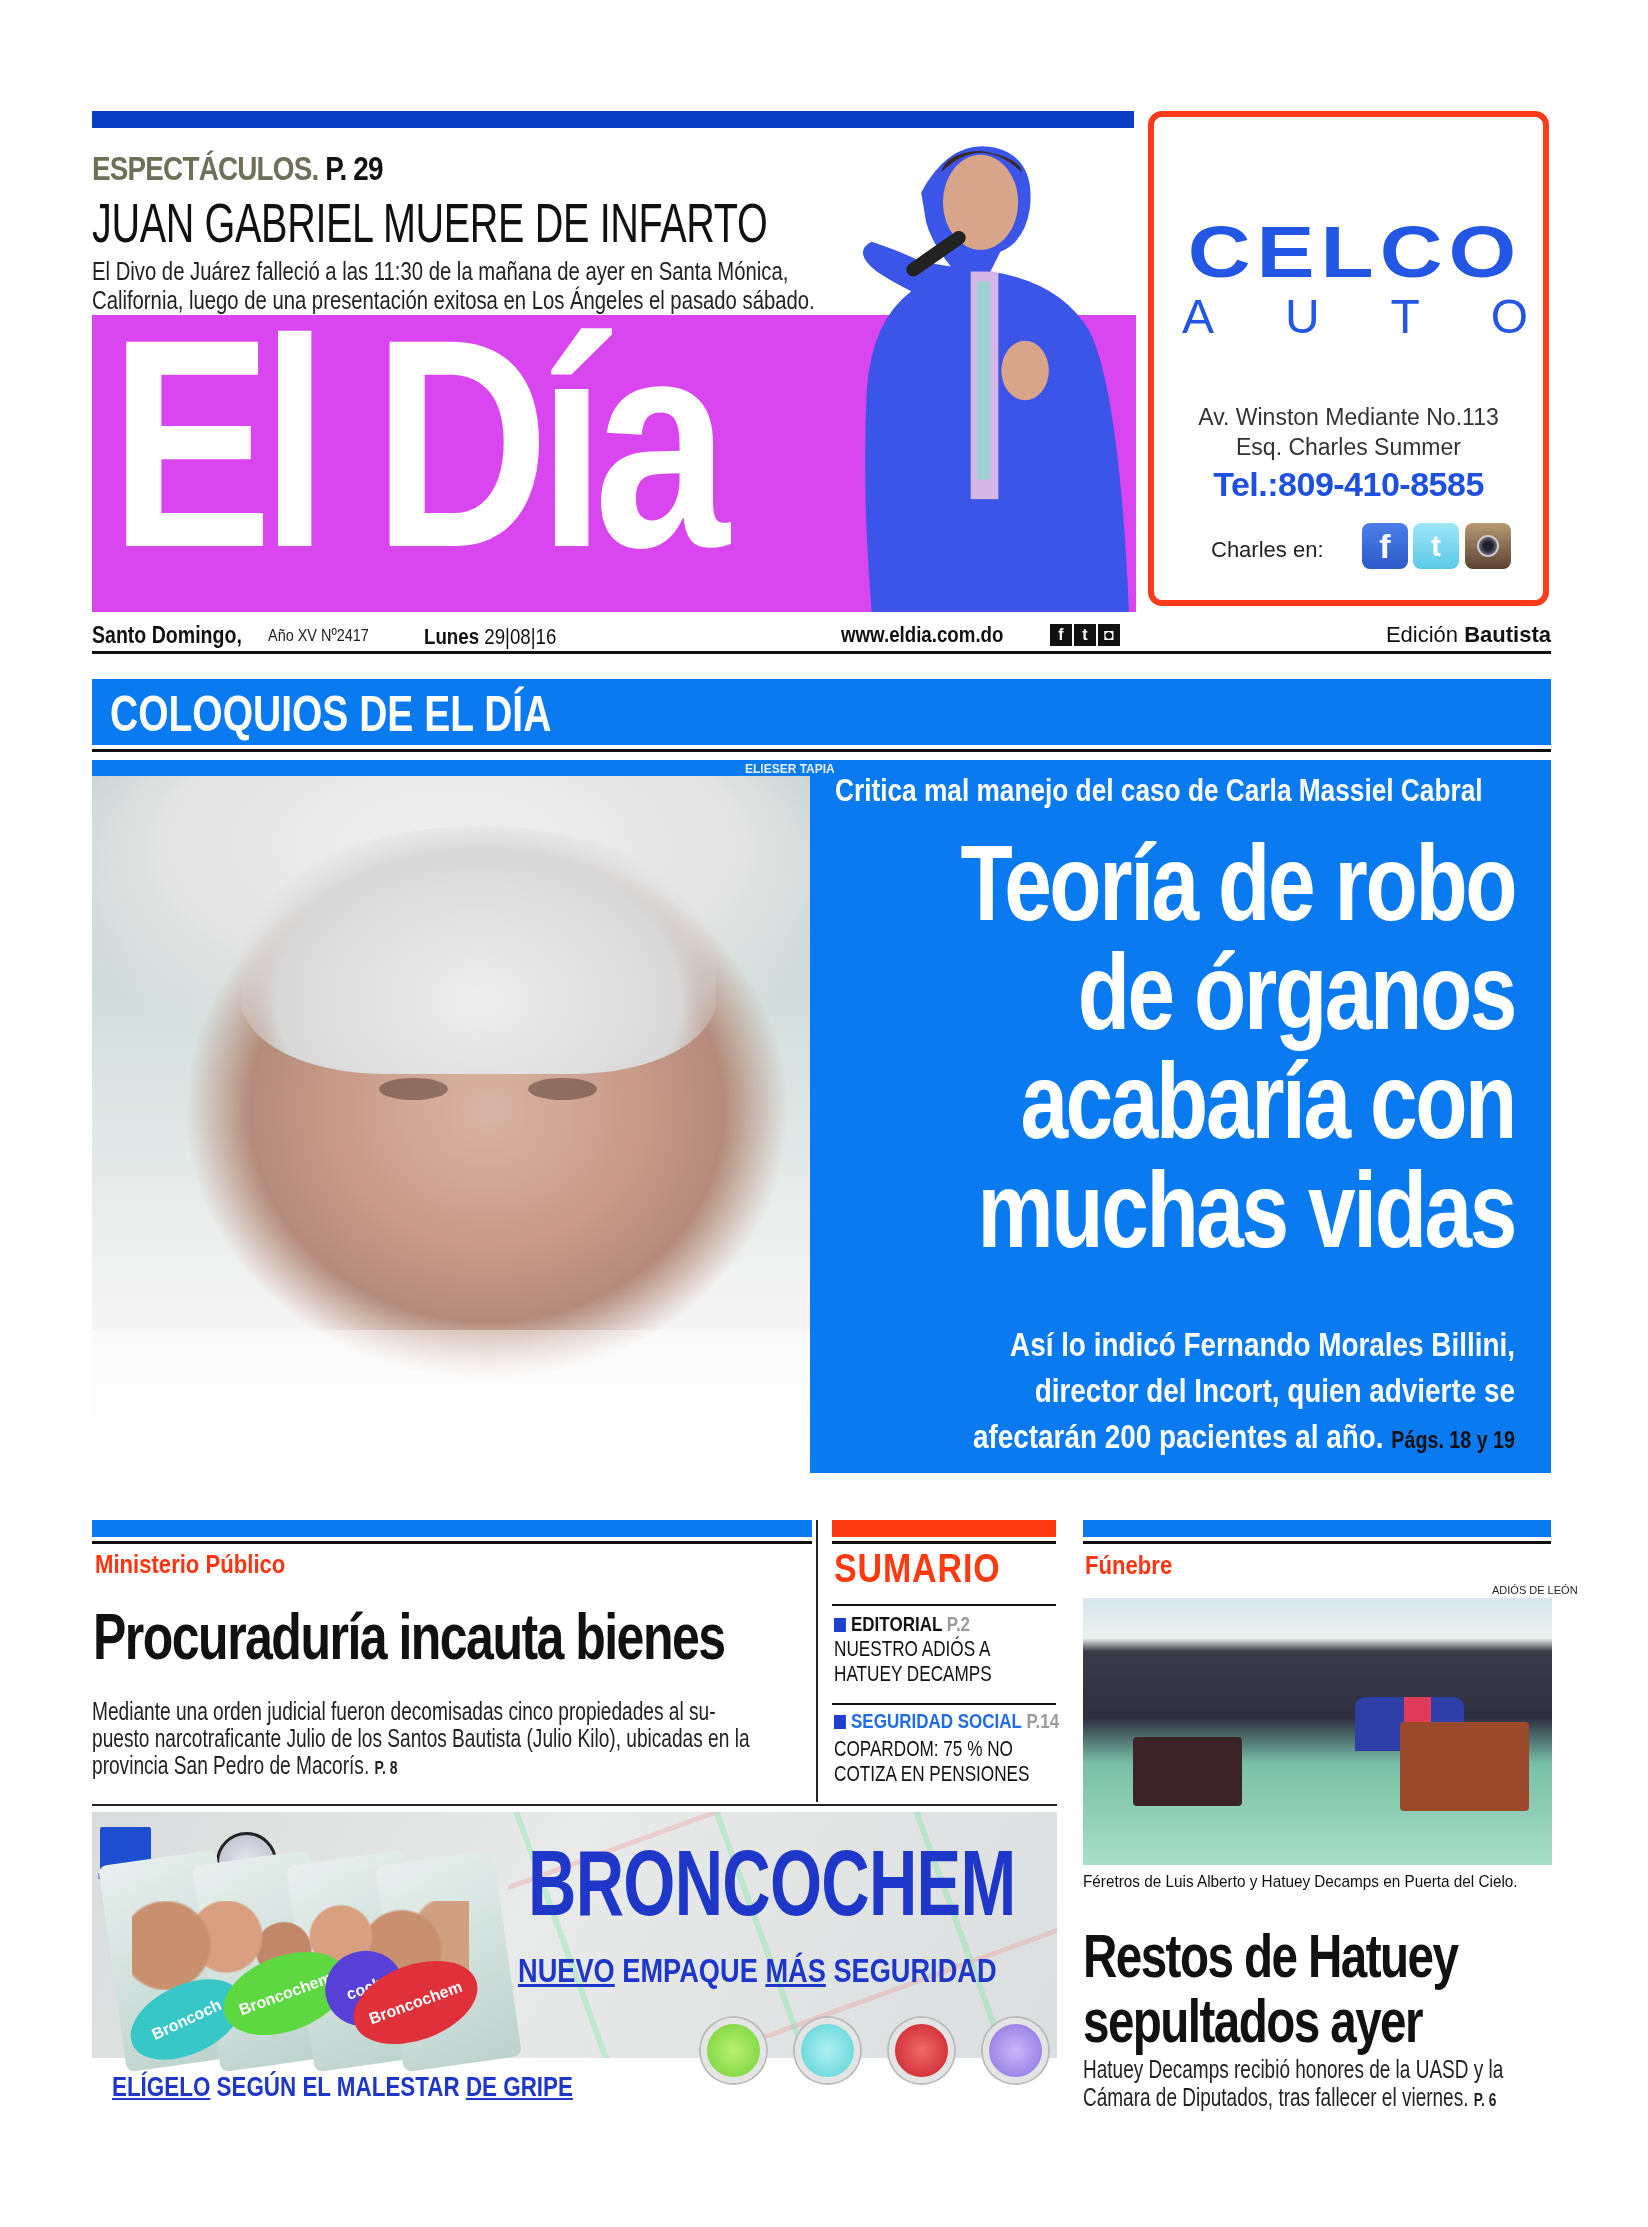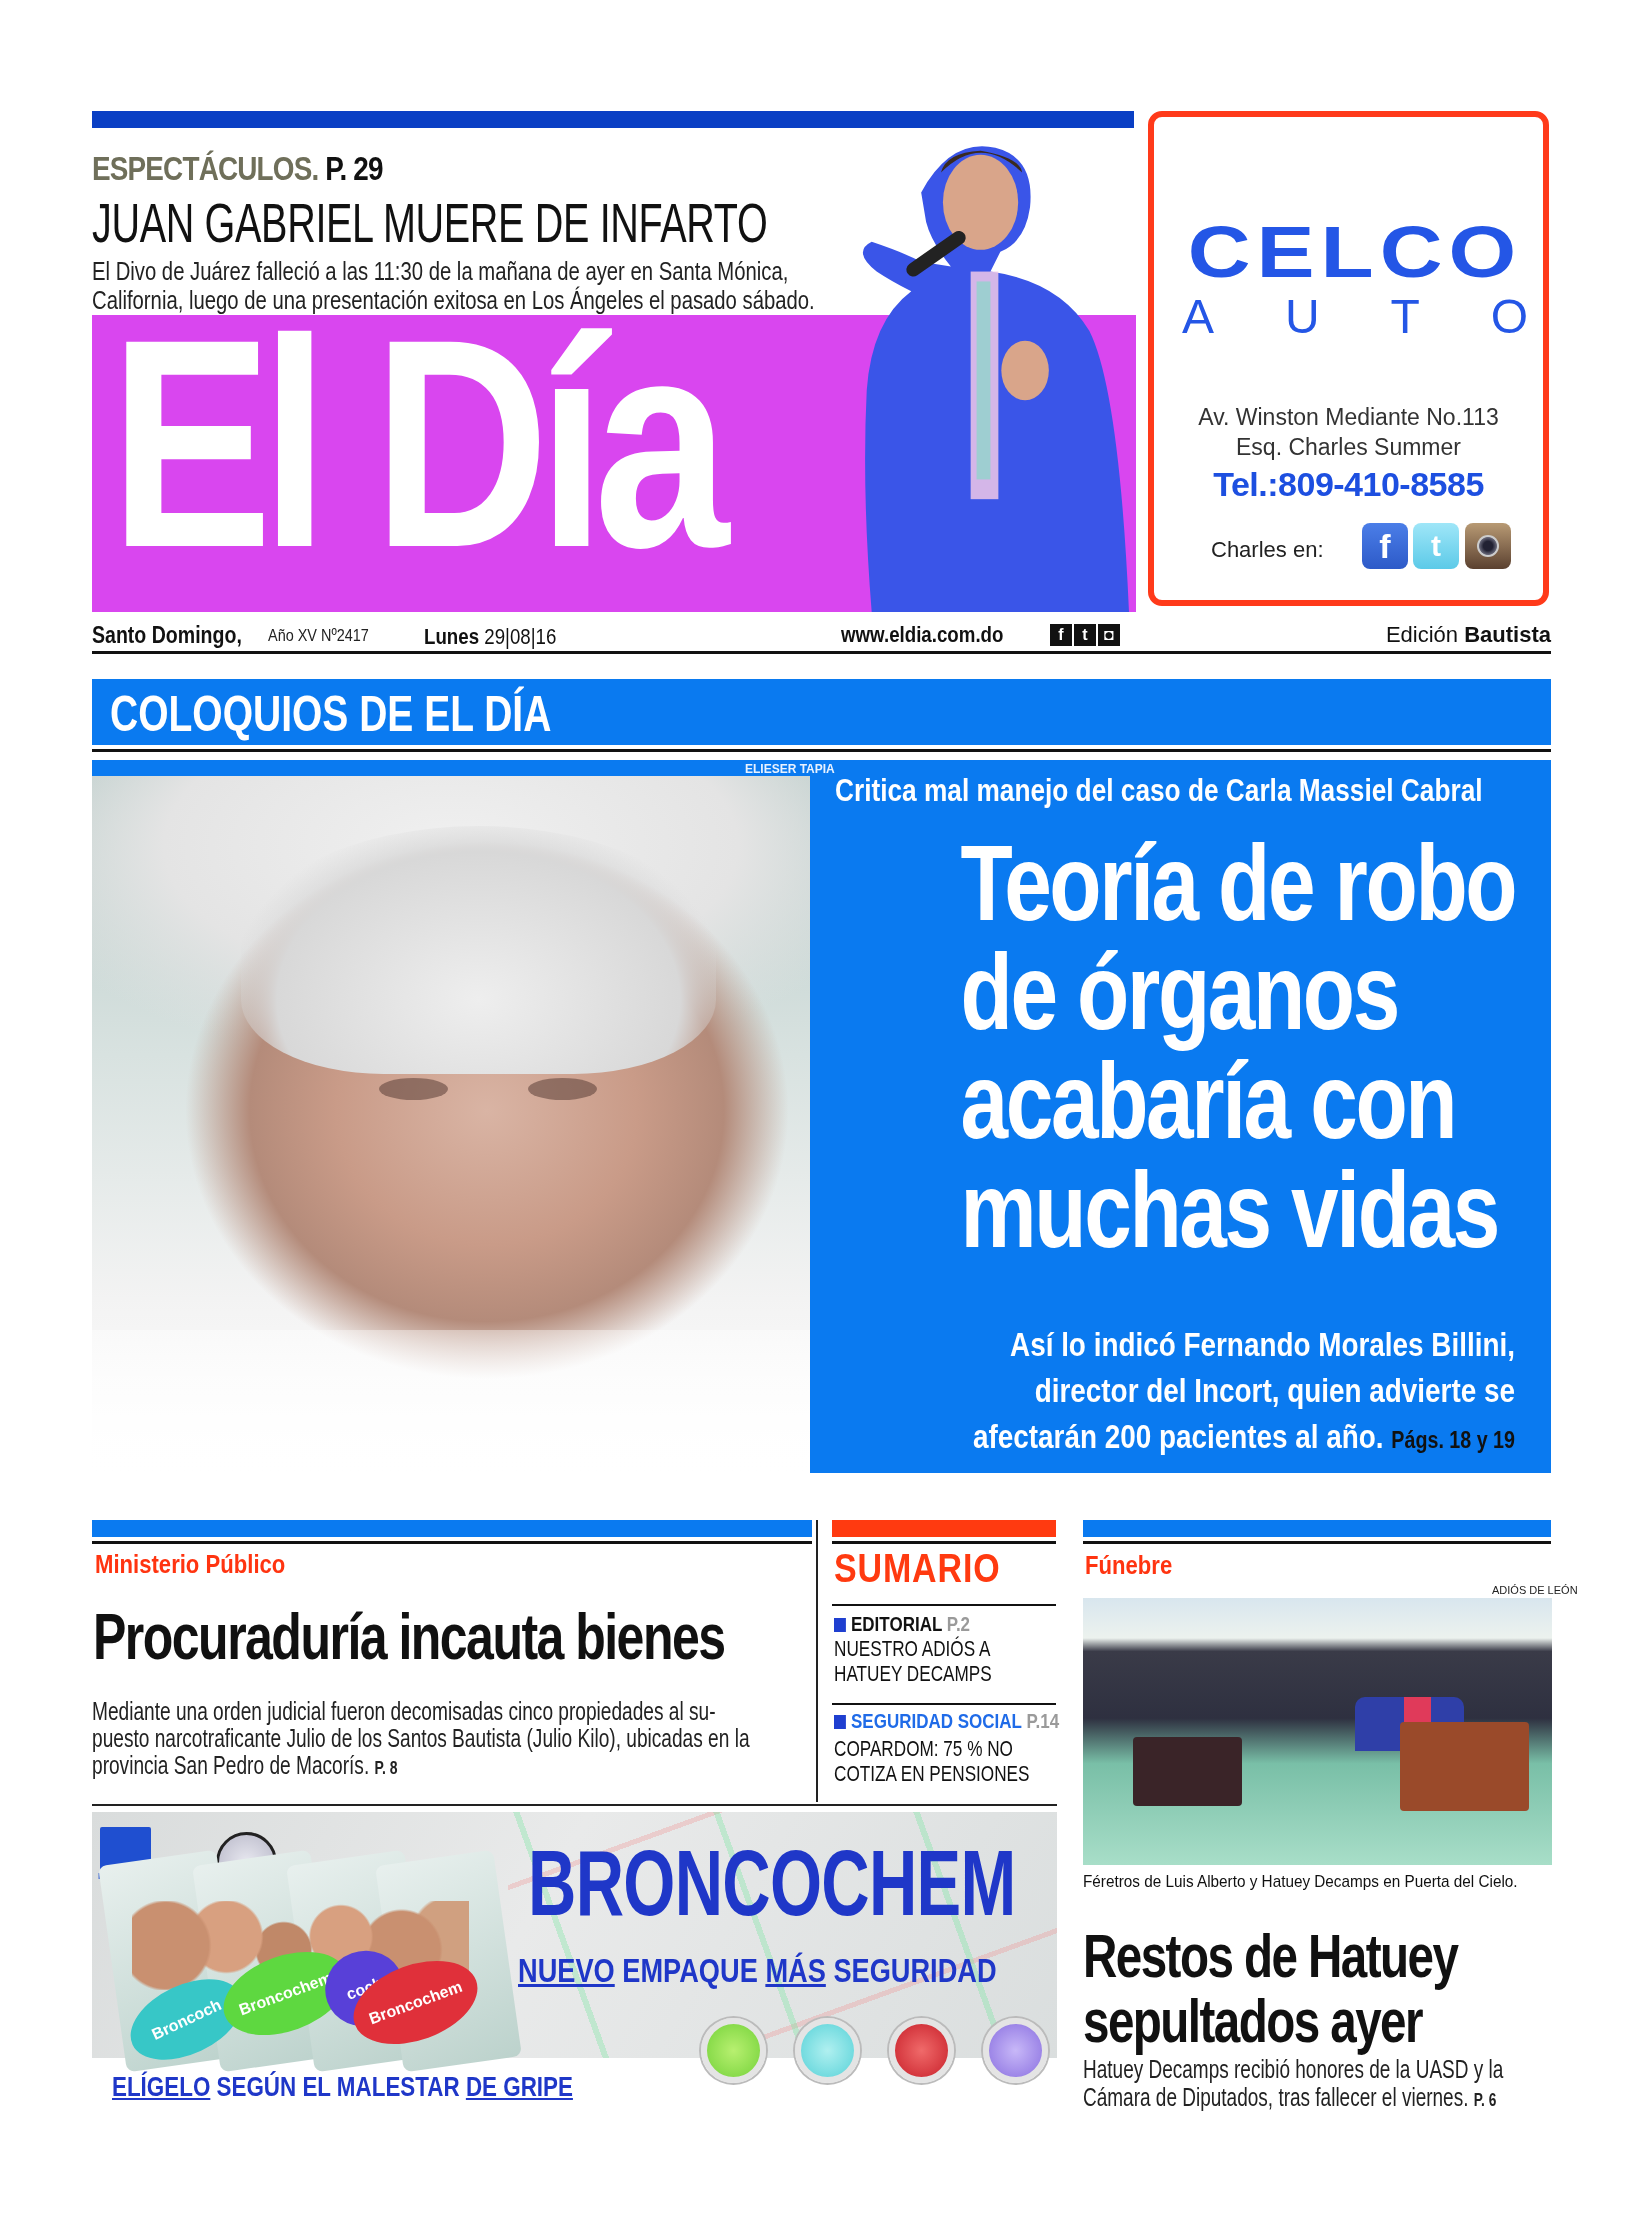--- a/index.html
+++ b/index.html
@@ -57,21 +57,21 @@
   #main-photo { position: absolute; left: 0; top: 16px; width: 718px; height: 697px; overflow: hidden;
     background: radial-gradient(ellipse 60% 55% at 55% 48%, #d9b4a4 0%, #c99b88 35%, #b48b7a 55%, transparent 70%),
                 radial-gradient(ellipse 80% 40% at 50% 10%, #f0f0f0 0%, #e4e4e4 50%, transparent 80%),
                 linear-gradient(180deg, #b8cbc8 0%, #d8e2e0 40%, #f3f3f3 75%, #ffffff 100%); }
   #main-photo .face-eye1, #main-photo .face-eye2 { position: absolute; top: 302px; width: 69px; height: 22px; border-radius: 50%; background: #5a3e36; opacity: 0.55; }
   #main-photo .face-eye1 { left: 287px; } #main-photo .face-eye2 { left: 436px; }
   #main-photo .hair { position: absolute; left: 149px; top: 50px; width: 475px; height: 248px; border-radius: 50% 50% 30% 30%; background: radial-gradient(ellipse at 50% 70%, #eeeeee 0%, #d8d8d8 60%, transparent 75%); }
   #main-photo .shirt { position: absolute; left: 0; top: 554px; width: 718px; height: 149px; background: linear-gradient(180deg, rgba(255,255,255,0.4), #ffffff); }
   #photo-credit { position: absolute; left: 653px; top: 2px; font-size: 12px; font-weight: bold; color: #e8f2ff; white-space: nowrap; }
   #main-kicker { position: absolute; left: 743px; top: 12px; font-size: 32px; font-weight: bold; color: #fff; white-space: nowrap; transform: scaleX(0.82); transform-origin: left; }
-  #main-headline { position: absolute; right: 36px; top: 69px; width: 693px; text-align: left; font-size: 107px; line-height: 109px; font-weight: bold; color: #fff; letter-spacing: -3px; }
+  #main-headline { position: absolute; right: 36px; top: 69px; width: 693px; text-align: right; font-size: 107px; line-height: 109px; font-weight: bold; color: #fff; letter-spacing: -3px; }
   #main-headline span { display: block; white-space: nowrap; transform: scaleX(0.8); transform-origin: right; }
   #main-deck { position: absolute; right: 36px; top: 561px; width: 693px; text-align: right; font-size: 34px; line-height: 46px; font-weight: bold; color: #fff; }
   #main-deck span.l { display: block; white-space: nowrap; transform: scaleX(0.82); transform-origin: right; }
   #main-deck .pages { color: #111; font-size: 24px; }
 
   
   #left-bar { left: 92px; top: 1520px; width: 720px; height: 17px; background: #0a7af0; }
   #left-rule { left: 92px; top: 1541px; width: 720px; height: 3px; background: #111; }
   #col-div1 { left: 816px; top: 1520px; width: 2px; height: 282px; background: #222; }
   #left-kicker { left: 95px; top: 1549px; font-size: 26px; font-weight: bold; color: #ff3410; transform: scaleX(0.85); transform-origin: left; white-space: nowrap; }

